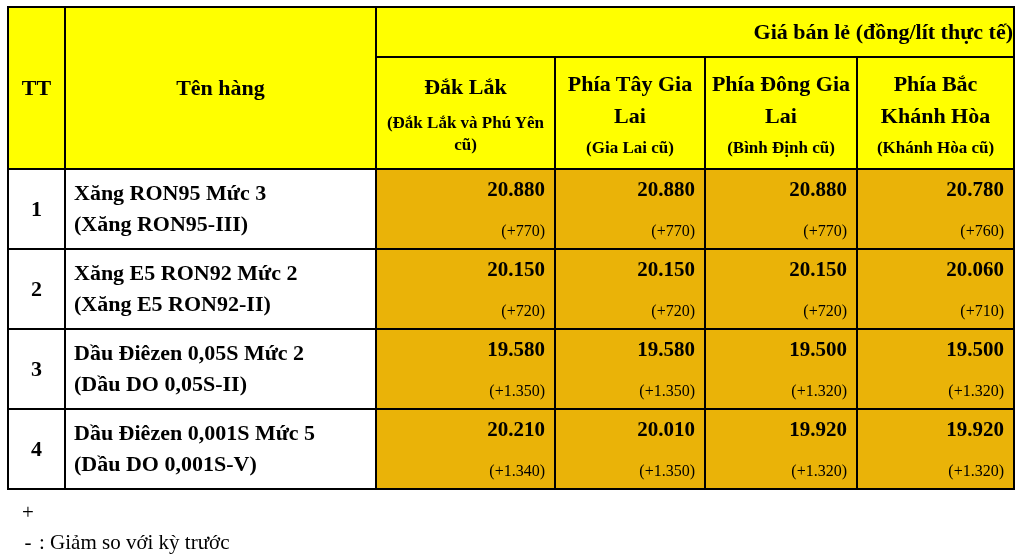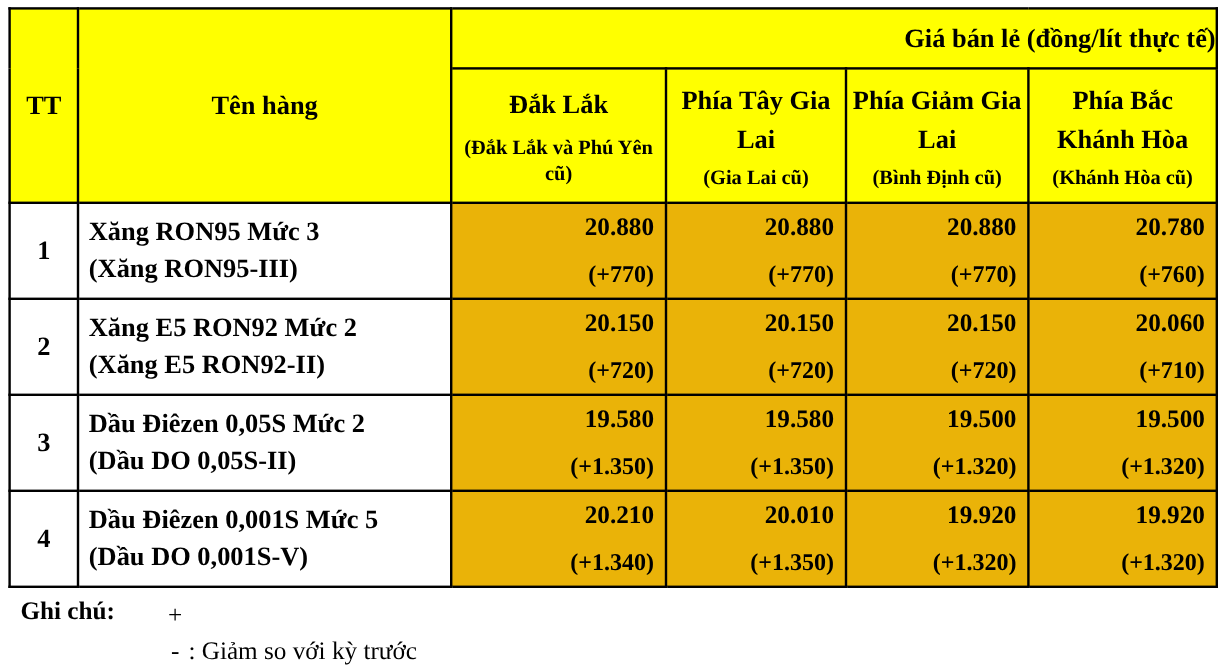--- a/index.html
+++ b/index.html
@@ -75,21 +75,21 @@
   }
   td.price-cell{background:#eab308;vertical-align:top;}
   .price-wrap{
     height:76px;
     display:flex;flex-direction:column;
     justify-content:space-between;
     align-items:flex-end;
     padding:9px 9px 7px 4px;
   }
   .price-value{font-weight:bold;font-size:21px;line-height:1;}
-  .price-delta{font-weight:bold;font-size:20px;line-height:1;}
+  .price-delta{font-weight:normal;font-size:16px;line-height:1;}
 
   .notes{
     display:flex;
     align-items:flex-start;
     margin:7px 0 0 10px;
     font-size:21px;
   }
   .notes-label{font-weight:bold;width:118px;flex:0 0 auto;}
   .note-lines{display:flex;flex-direction:column;}
   .note-line{display:flex;line-height:30px;}
@@ -123,21 +123,21 @@
           </div>
         </th>
         <th class="region-head">
           <div class="region-wrap">
             <div class="region-title">Phía Tây Gia Lai</div>
             <div class="region-sub">(Gia Lai cũ)</div>
           </div>
         </th>
         <th class="region-head">
           <div class="region-wrap">
-            <div class="region-title">Phía Giảm Gia Lai</div>
+            <div class="region-title">Phía Đông Gia Lai</div>
             <div class="region-sub">(Bình Định cũ)</div>
           </div>
         </th>
         <th class="region-head">
           <div class="region-wrap">
             <div class="region-title">Phía Bắc Khánh Hòa</div>
             <div class="region-sub">(Khánh Hòa cũ)</div>
           </div>
         </th>
       </tr>
@@ -272,21 +272,20 @@
           <div class="price-wrap">
             <span class="price-value">19.920</span>
             <span class="price-delta">(+1.320)</span>
           </div>
         </td>
       </tr>
     </tbody>
   </table>
 
   <div class="notes">
-    <span class="notes-label">Ghi chú:</span>
     <div class="note-lines">
       <div class="note-line">
         <span class="note-sign">+</span>
       </div>
       <div class="note-line">
         <span class="note-sign">-</span>
         <span>: Giảm so với kỳ trước</span>
       </div>
     </div>
   </div>

